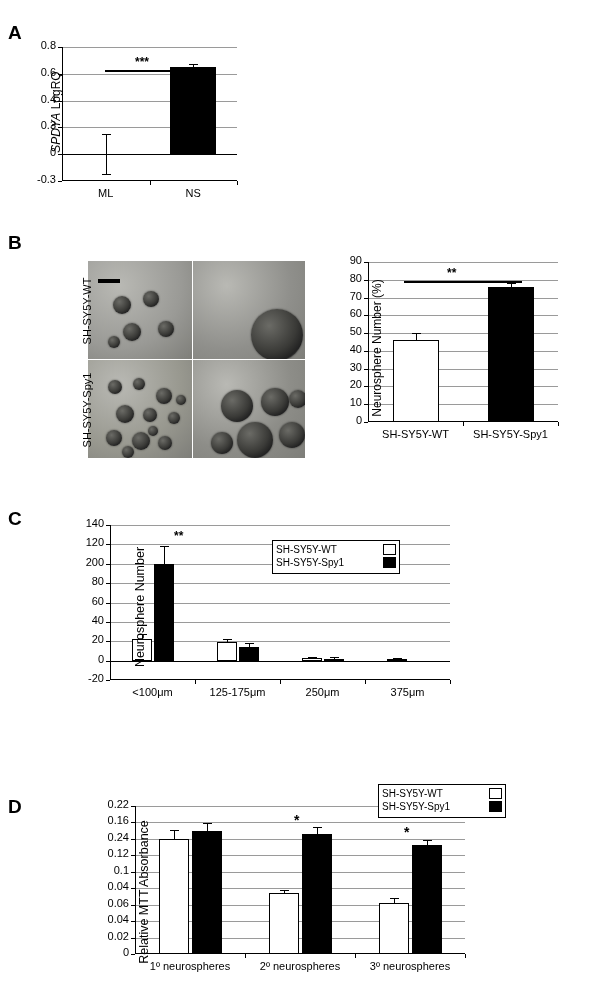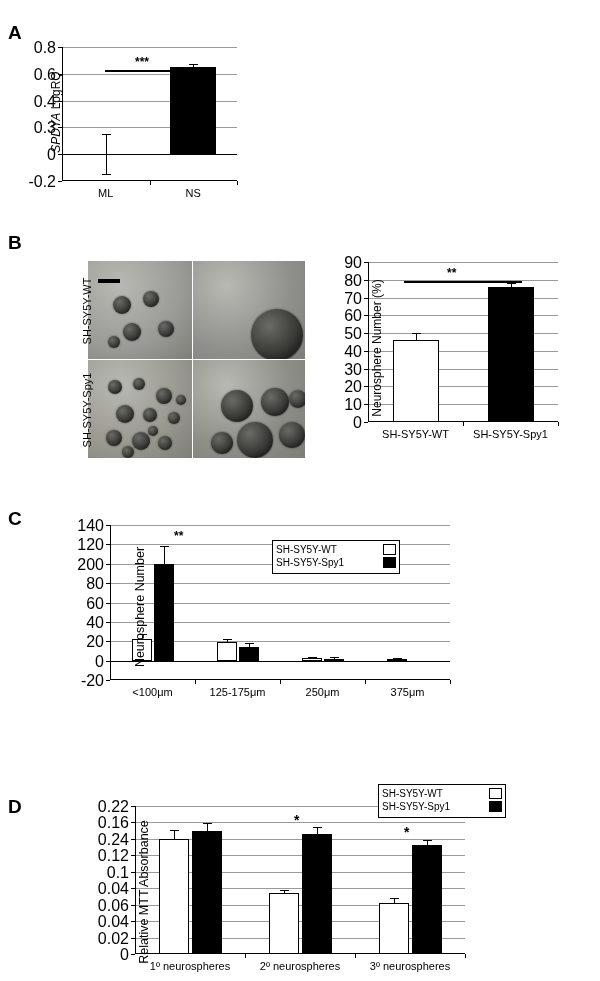--- a/index.html
+++ b/index.html
@@ -18,21 +18,21 @@
   }
   .fig{position:absolute;}
   .axis-title-y{
     position:absolute;
     transform-origin:center center;
     white-space:nowrap;
     font-size:12px;
   }
   .tick-label{
     position:absolute;
-    font-size:16px;
+    font-size:11px;
     text-align:right;
     white-space:nowrap;
   }
   .cat-label{
     position:absolute;
     font-size:11px;
     text-align:center;
     white-space:nowrap;
   }
   .plot{
@@ -81,21 +81,21 @@
 <div class="fig" id="panelA" style="left:0;top:0;width:300px;height:220px;">
     <div class="plot" style="left:62px;top:47px;width:175px;height:134px;">
       <div class="gridline" style="top:107.19999999999999px;"></div>
       <div class="gridline" style="top:80.4px;"></div>
       <div class="gridline" style="top:53.599999999999994px;"></div>
       <div class="gridline" style="top:26.799999999999997px;"></div>
       <div class="gridline" style="top:0px;"></div>
       <div class="gridline" style="top:107.19999999999999px;background:#000;"></div>
     </div>
     <div class="tickmark" style="left:58px;top:181px;"></div>
-    <div class="tick-label" style="left:14px;top:173px;width:42px;">-0.2</div>
+    <div class="tick-label" style="left:14px;top:173px;width:42px;">-0.3</div>
     <div class="tickmark" style="left:58px;top:154.2px;"></div>
     <div class="tick-label" style="left:14px;top:146.2px;width:42px;">0</div>
     <div class="tickmark" style="left:58px;top:127.4px;"></div>
     <div class="tick-label" style="left:14px;top:119.4px;width:42px;">0.3</div>
     <div class="tickmark" style="left:58px;top:100.6px;"></div>
     <div class="tick-label" style="left:14px;top:92.6px;width:42px;">0.4</div>
     <div class="tickmark" style="left:58px;top:73.8px;"></div>
     <div class="tick-label" style="left:14px;top:65.8px;width:42px;">0.6</div>
     <div class="tickmark" style="left:58px;top:47px;"></div>
     <div class="tick-label" style="left:14px;top:39px;width:42px;">0.8</div>

